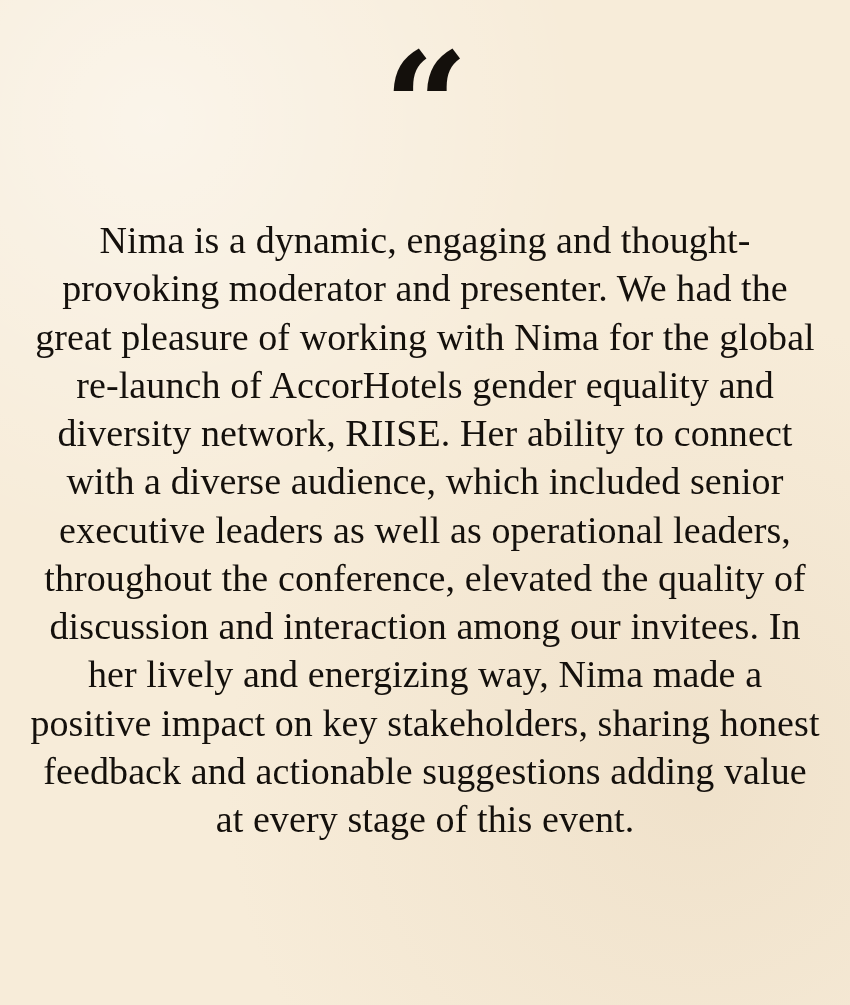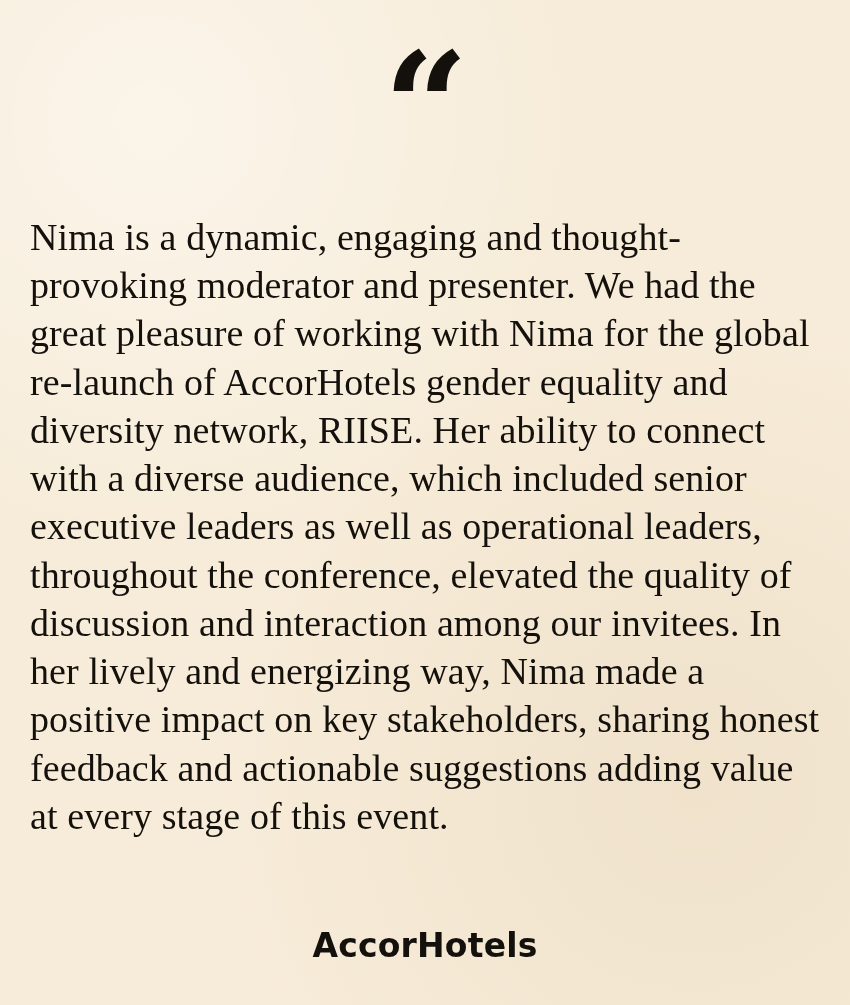--- a/index.html
+++ b/index.html
@@ -35,20 +35,21 @@
     font-weight: 700;
     color: #14100c;
     letter-spacing: -2px;
     height: 118px;
     display: block;
     user-select: none;
   }
   .quote-body {
     margin-top: 44px;
     width: 790px;
+    text-align: center;
     font-family: "Liberation Serif", serif;
     font-size: 38px;
     line-height: 1.27;
     letter-spacing: 0.1px;
     color: #14100c;
   }
   .attribution {
     margin-top: 48px;
     font-family: "DejaVu Sans", sans-serif;
     font-size: 33px;
@@ -57,14 +58,13 @@
     color: #14100c;
     text-align: center;
   }
 </style>
 </head>
 <body>
 
 <div class="testimonial-card">
   <span class="quote-mark">“</span>
   <p class="quote-body">Nima is a dynamic, engaging and thought-provoking moderator and presenter. We had the great pleasure of working with Nima for the global re-launch of AccorHotels gender equality and diversity network, RIISE. Her ability to connect with a diverse audience, which included senior executive leaders as well as operational leaders, throughout the conference, elevated the quality of discussion and interaction among our invitees. In her lively and energizing way, Nima made a positive impact on key stakeholders, sharing honest feedback and actionable suggestions adding value at every stage of this event.</p>
-  <div class="attribution">AccorHotels</div>
 </div>
 
 </body></html>

